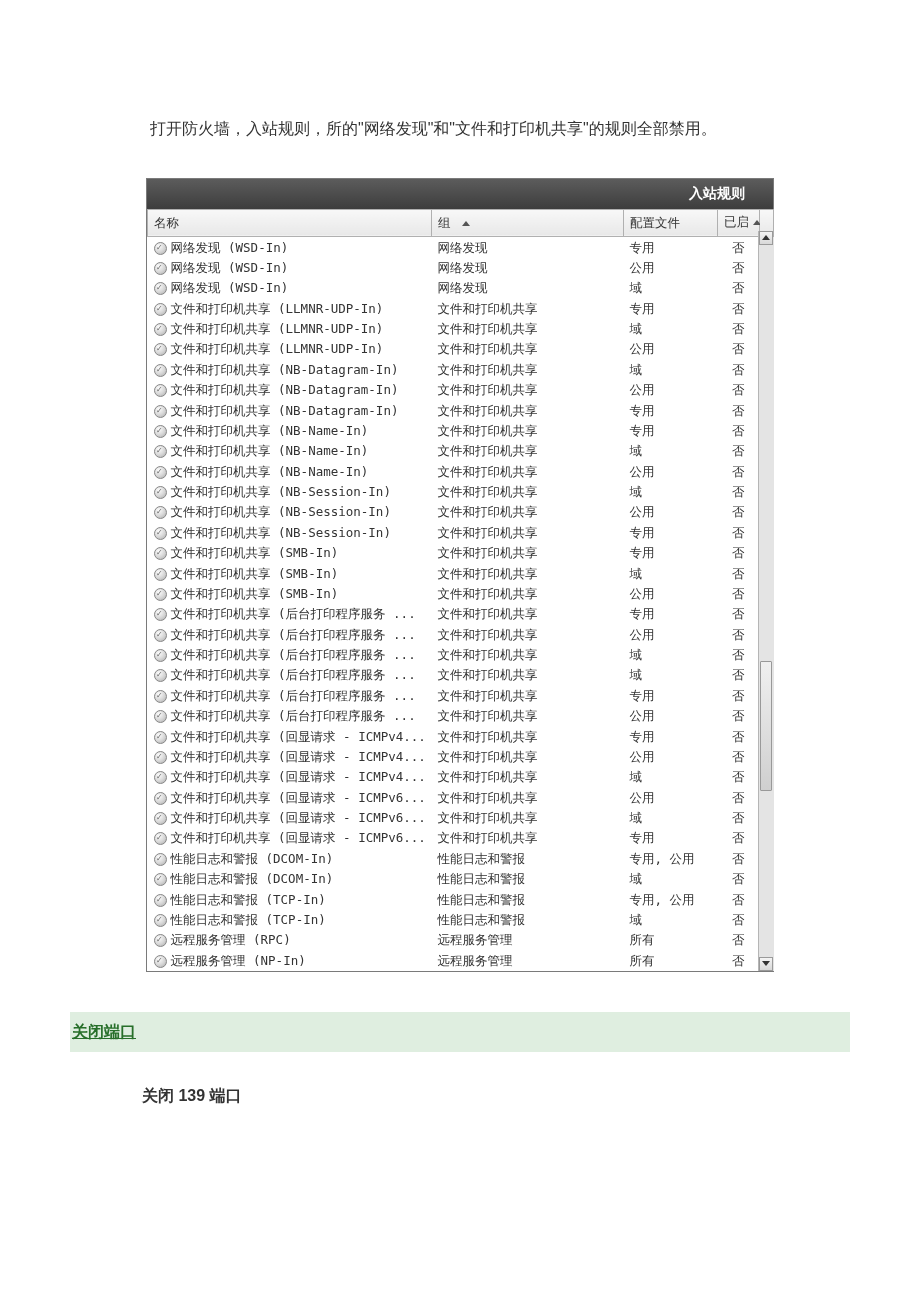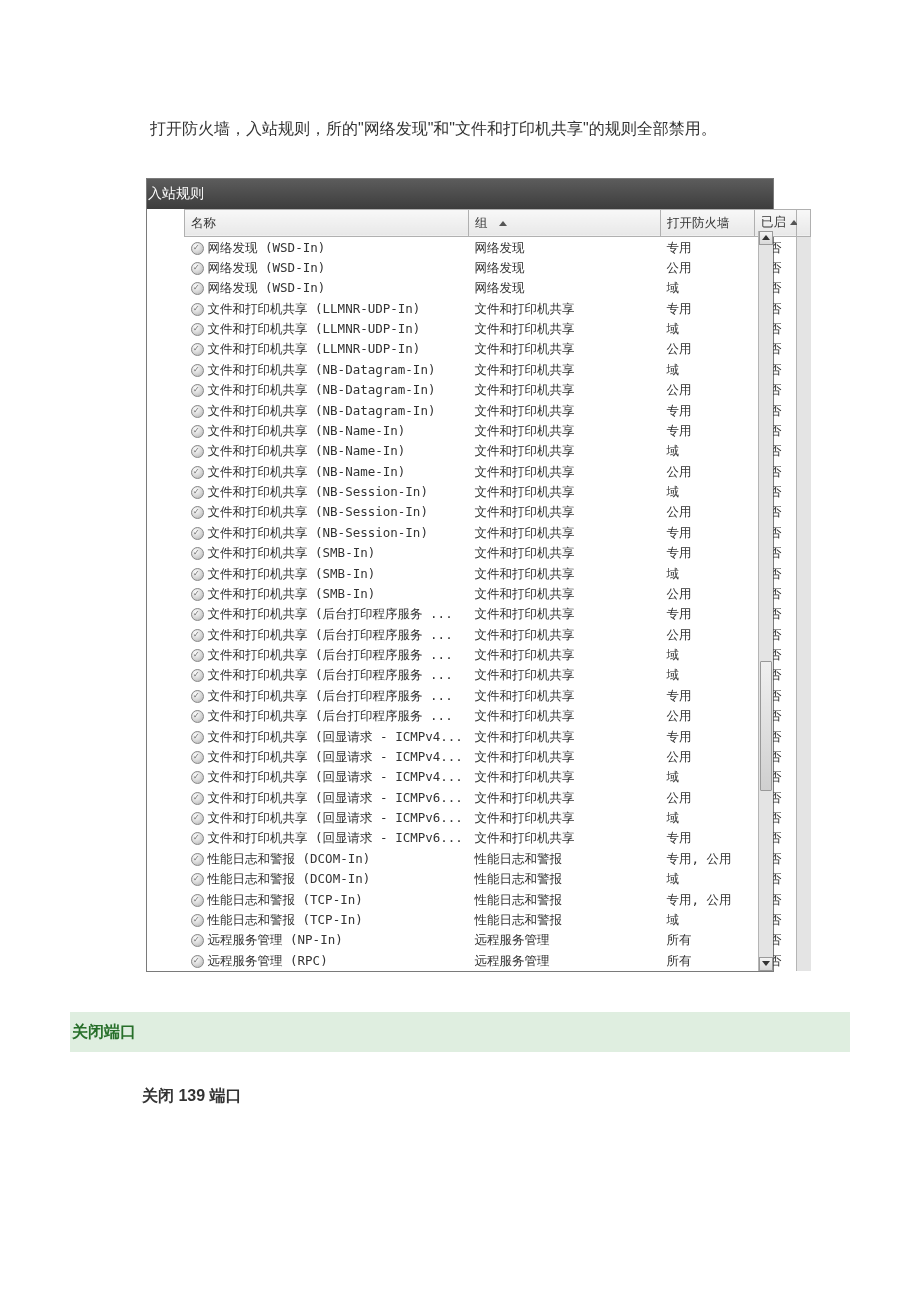--- a/index.html
+++ b/index.html
@@ -20,32 +20,32 @@
   }
   .firewall-panel {
     border: 1px solid #7a7a7a;
     width: 628px;
     margin: 0 auto 40px auto;
     background: #fff;
   }
   .panel-title {
     background: linear-gradient(#5c5c5c, #3d3d3d);
     color: #fff;
-    font-weight: normal;
+    font-weight: bold;
     font-size: 14px;
-    padding: 2px 1px;
+    padding: 2px 28px;
     font-family: "SimSun", sans-serif;
+    text-align: right;
   }
   .rules-table {
     width: 100%;
     border-collapse: collapse;
     font-family: "SimSun", monospace;
     font-size: 12.5px;
     table-layout: fixed;
-    margin-left: 37px;
   }
   .rules-table thead th {
     background: linear-gradient(#f8f8f8, #e8e8e8);
     border: 1px solid #b0b0b0;
     text-align: left;
     font-weight: normal;
     padding: 2px 6px;
     white-space: nowrap;
     position: relative;
   }
@@ -127,20 +127,21 @@
     background: #e4e4e4;
     border-left: 1px solid #b5b5b5;
   }
   .section-heading {
     background: #dfeee0;
     color: #276f2a;
     font-weight: bold;
     font-size: 16px;
     padding: 6px 16px 6px 2px;
     margin: 20px -40px 30px -40px;
+    text-decoration: underline;
   }
   .sub-heading {
     font-weight: bold;
     font-size: 16px;
     text-indent: 2em;
     margin-bottom: 36px;
   }
 </style>
 </head>
 <body>
@@ -154,21 +155,21 @@
 
     <div class="table-wrap">
       <table class="rules-table">
         <thead>
           <tr>
             <th class="col-name">名称</th>
             <th class="col-group">
               <span>组</span>
               <span class="sort-arrow"></span>
             </th>
-            <th class="col-prof">打开防火墙</th>
+            <th class="col-prof">配置文件</th>
             <th class="col-enab">
               <span>已启</span><span class="sort-arrow"></span>
             </th>
             <th class="col-scroll"></th>
           </tr>
         </thead>
         <tbody class="rules-body" id="rules-body">
             <tr>
               <td><span class="rule-icon"></span><span>网络发现 (WSD-In)</span></td>
               <td>网络发现</td>
@@ -401,28 +402,28 @@
               <td class="scrollbar-cell"></td>
             </tr>
             <tr>
               <td><span class="rule-icon"></span><span>性能日志和警报 (TCP-In)</span></td>
               <td>性能日志和警报</td>
               <td>域</td>
               <td class="enabled">否</td>
               <td class="scrollbar-cell"></td>
             </tr>
             <tr>
-              <td><span class="rule-icon"></span><span>远程服务管理 (NP-In)</span></td>
+              <td><span class="rule-icon"></span><span>远程服务管理 (RPC)</span></td>
               <td>远程服务管理</td>
               <td>所有</td>
               <td class="enabled">否</td>
               <td class="scrollbar-cell"></td>
             </tr>
             <tr>
-              <td><span class="rule-icon"></span><span>远程服务管理 (RPC)</span></td>
+              <td><span class="rule-icon"></span><span>远程服务管理 (NP-In)</span></td>
               <td>远程服务管理</td>
               <td>所有</td>
               <td class="enabled">否</td>
               <td class="scrollbar-cell"></td>
             </tr>
           </tbody>
       </table>
 
       <div class="scrollbar-col">
         <div class="scroll-arrow" style="top:0">

